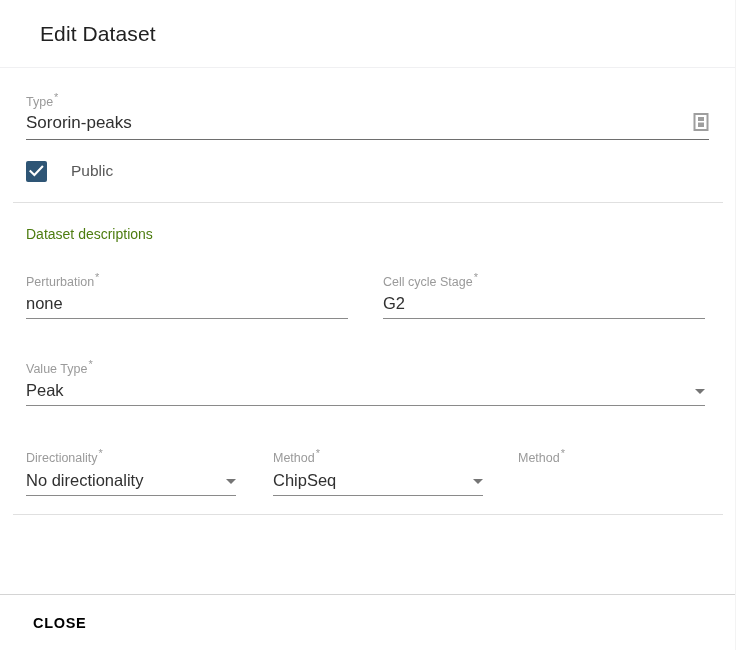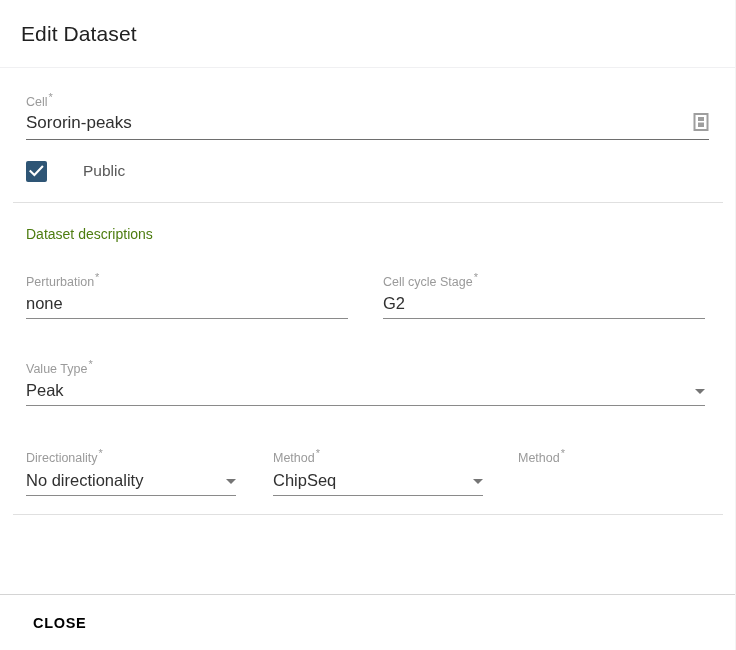--- a/index.html
+++ b/index.html
@@ -25,21 +25,21 @@
     position: relative;
     box-sizing: border-box;
   }
 
   
   .dialog-header {
     height: 68px;
     min-height: 68px;
     display: flex;
     align-items: center;
-    padding: 0 21px;
+    padding: 0 40px;
     box-sizing: border-box;
     border-bottom: 1px solid #f0f0f2;
     background: #ffffff;
   }
   .dialog-title {
     font-size: 21px;
     font-weight: 400;
     color: #212121;
     letter-spacing: 0.1px;
   }
@@ -128,21 +128,20 @@
     margin-bottom: 2px;
     position: relative;
   }
 
   
   .public-row {
     display: flex;
     align-items: center;
     padding: 0 13px;
     height: 62px;
-    gap: 12px;
   }
   .checkbox {
     width: 21px;
     height: 21px;
     border-radius: 2px;
     background: #2e5575;
     display: flex;
     align-items: center;
     justify-content: center;
     flex: 0 0 auto;
@@ -237,21 +236,21 @@
 <div class="dialog">
 
   <div class="dialog-header">
     <div class="dialog-title">Edit Dataset</div>
   </div>
 
   <div class="dialog-body">
 
     <div class="field name-row">
       <div class="field-label">
-        <span>Cell</span><span class="req">*</span>
+        <span>Type</span><span class="req">*</span>
       </div>
       <div class="field-control">
         <div class="field-value">Sororin-peaks</div>
         <div class="name-icon">
           <svg width="16" height="18" viewBox="0 0 16 18">
             <rect x="1.5" y="1" width="13" height="16" fill="none" stroke="#9e9e9e" stroke-width="2"></rect>
             <rect x="5" y="4" width="6" height="4" fill="#9e9e9e"></rect>
             <rect x="5" y="9.5" width="6" height="4.5" fill="#9e9e9e"></rect>
           </svg>
         </div>

